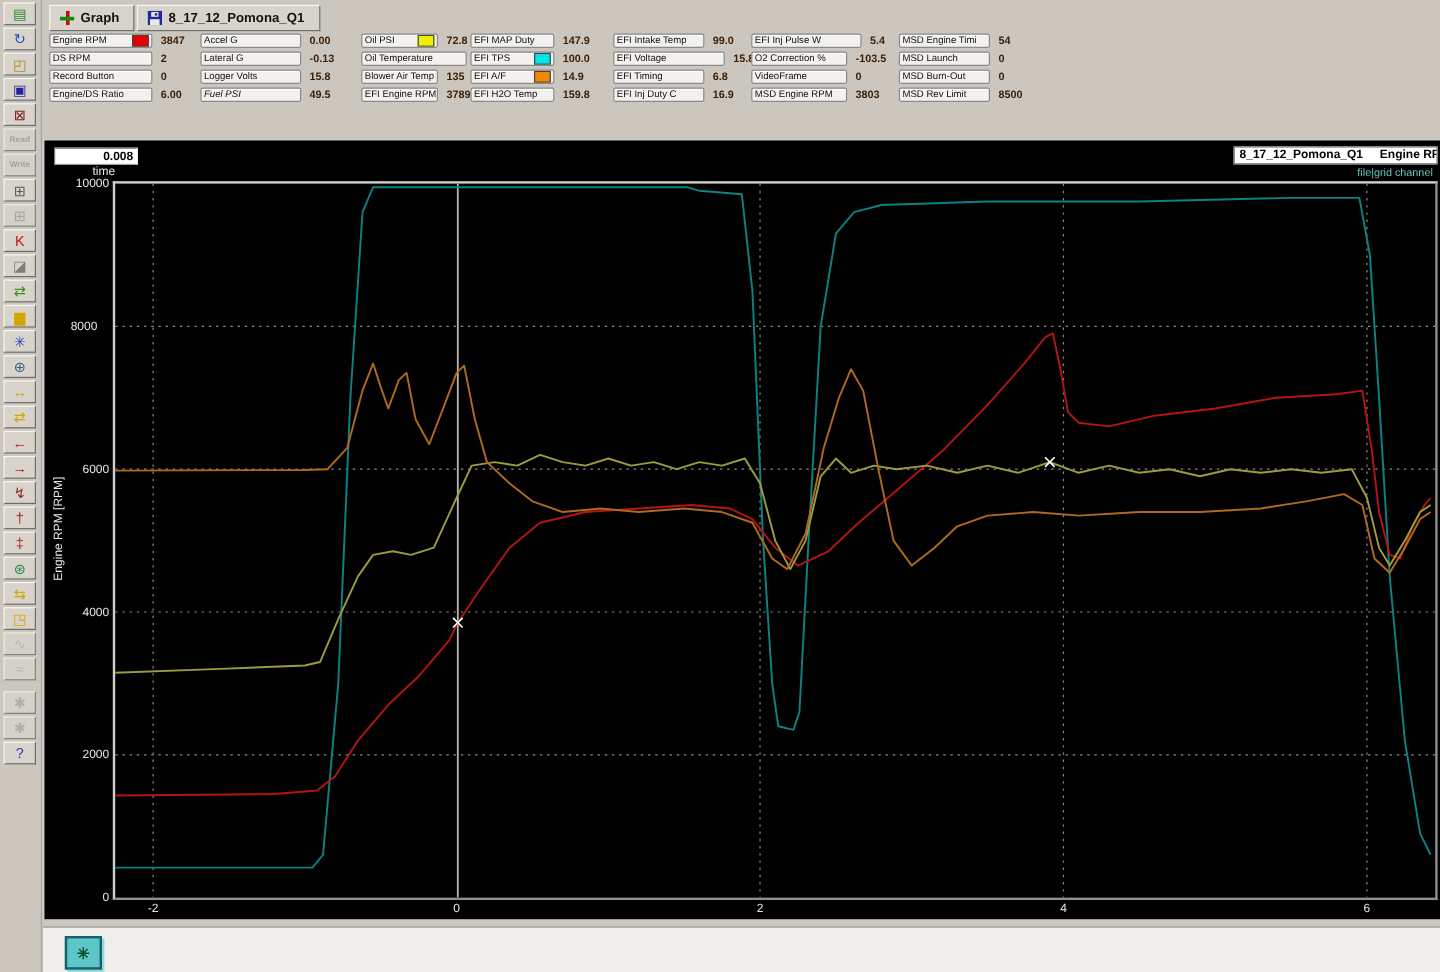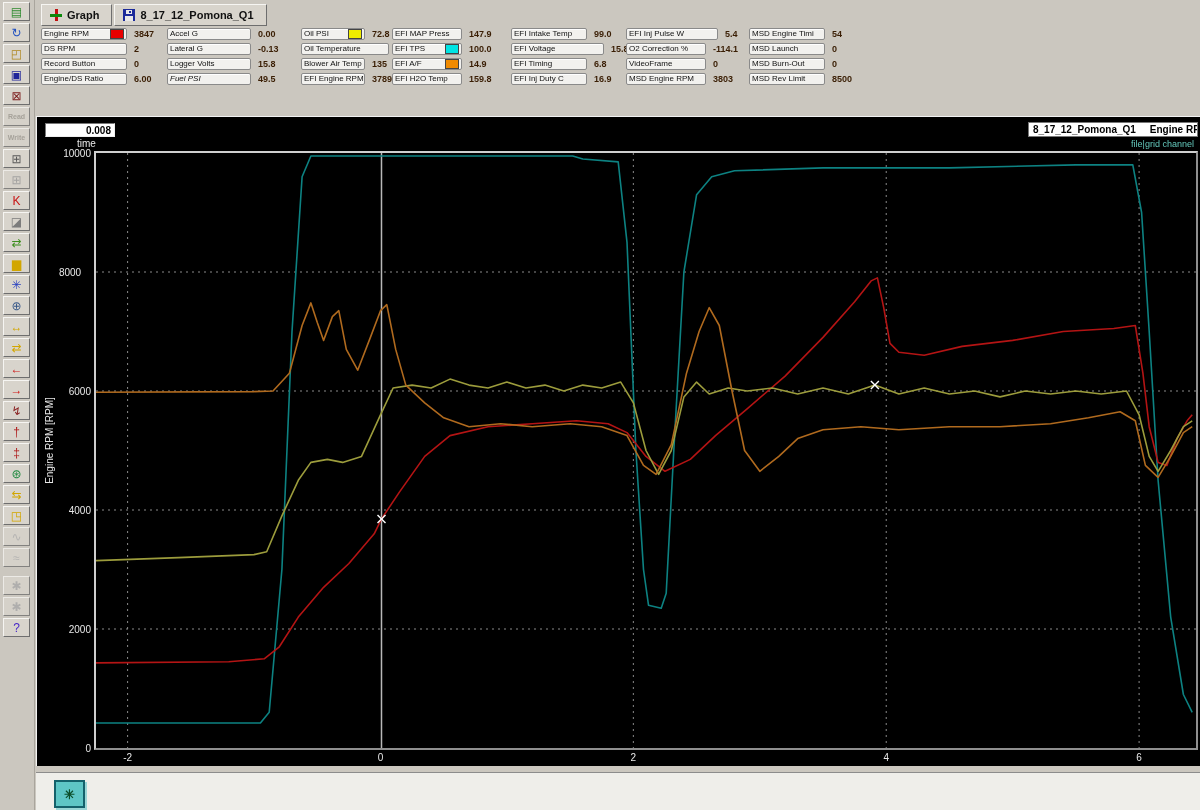--- a/index.html
+++ b/index.html
@@ -191,21 +191,21 @@
         <div class="chan-row">
           <div class="chan-btn" style="width: 64px;">
             <span>EFI Engine RPM</span>
           </div>
           <span class="chan-val">3789</span>
         </div>
       </div>
       <div class="chan-col" style="left: 357px;">
         <div class="chan-row">
           <div class="chan-btn" style="width: 70px;">
-            <span>EFI MAP Press</span>
+            <span>EFI MAP Duty</span>
           </div>
           <span class="chan-val">147.9</span>
         </div>
         <div class="chan-row">
           <div class="chan-btn" style="width: 70px;">
             <span>EFI TPS</span>
             <span class="chan-swatch" style="background: rgb(0, 228, 228);"></span>
           </div>
           <span class="chan-val">100.0</span>
         </div>
@@ -253,21 +253,21 @@
         <div class="chan-row">
           <div class="chan-btn" style="width: 92px;">
             <span>EFI Inj Pulse W</span>
           </div>
           <span class="chan-val">5.4</span>
         </div>
         <div class="chan-row">
           <div class="chan-btn" style="width: 80px;">
             <span>O2 Correction %</span>
           </div>
-          <span class="chan-val">-114.1</span>
+          <span class="chan-val">-103.5</span>
         </div>
         <div class="chan-row">
           <div class="chan-btn" style="width: 80px;">
             <span>VideoFrame</span>
           </div>
           <span class="chan-val">0</span>
         </div>
         <div class="chan-row">
           <div class="chan-btn" style="width: 80px;">
             <span>MSD Engine RPM</span>

